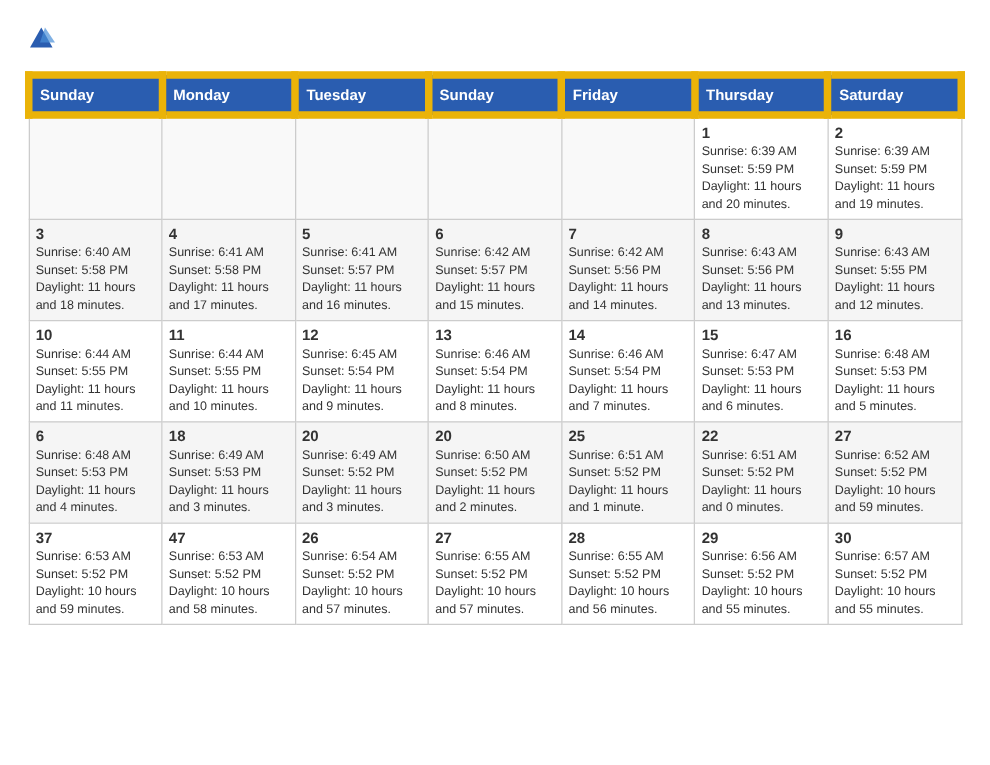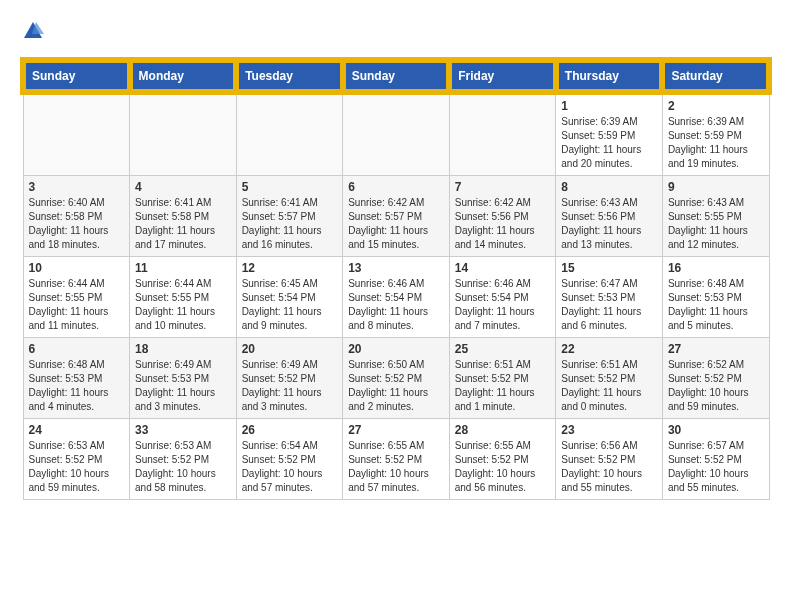--- a/index.html
+++ b/index.html
@@ -234,41 +234,41 @@
             <span class="day-num">22</span>
             <div class="day-info">Sunrise: 6:51 AM<br>Sunset: 5:52 PM<br>Daylight: 11 hours<br>and 0 minutes.</div>
           </td>
           <td>
             <span class="day-num">27</span>
             <div class="day-info">Sunrise: 6:52 AM<br>Sunset: 5:52 PM<br>Daylight: 10 hours<br>and 59 minutes.</div>
           </td>
         </tr>
         <tr>
           <td>
-            <span class="day-num">24</span>
+            <span class="day-num">37</span>
             <div class="day-info">Sunrise: 6:53 AM<br>Sunset: 5:52 PM<br>Daylight: 10 hours<br>and 59 minutes.</div>
           </td>
           <td>
-            <span class="day-num">33</span>
+            <span class="day-num">47</span>
             <div class="day-info">Sunrise: 6:53 AM<br>Sunset: 5:52 PM<br>Daylight: 10 hours<br>and 58 minutes.</div>
           </td>
           <td>
             <span class="day-num">26</span>
             <div class="day-info">Sunrise: 6:54 AM<br>Sunset: 5:52 PM<br>Daylight: 10 hours<br>and 57 minutes.</div>
           </td>
           <td>
             <span class="day-num">27</span>
             <div class="day-info">Sunrise: 6:55 AM<br>Sunset: 5:52 PM<br>Daylight: 10 hours<br>and 57 minutes.</div>
           </td>
           <td>
             <span class="day-num">28</span>
             <div class="day-info">Sunrise: 6:55 AM<br>Sunset: 5:52 PM<br>Daylight: 10 hours<br>and 56 minutes.</div>
           </td>
           <td>
-            <span class="day-num">23</span>
+            <span class="day-num">29</span>
             <div class="day-info">Sunrise: 6:56 AM<br>Sunset: 5:52 PM<br>Daylight: 10 hours<br>and 55 minutes.</div>
           </td>
           <td>
             <span class="day-num">30</span>
             <div class="day-info">Sunrise: 6:57 AM<br>Sunset: 5:52 PM<br>Daylight: 10 hours<br>and 55 minutes.</div>
           </td>
         </tr>
       </tbody>
   </table>
 </div>

